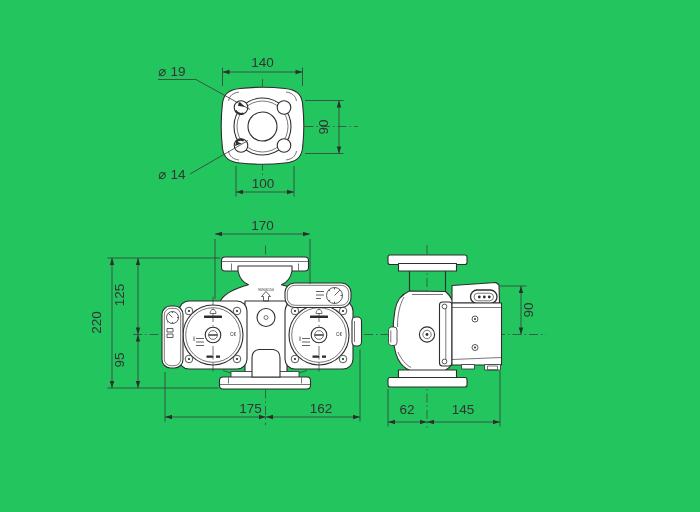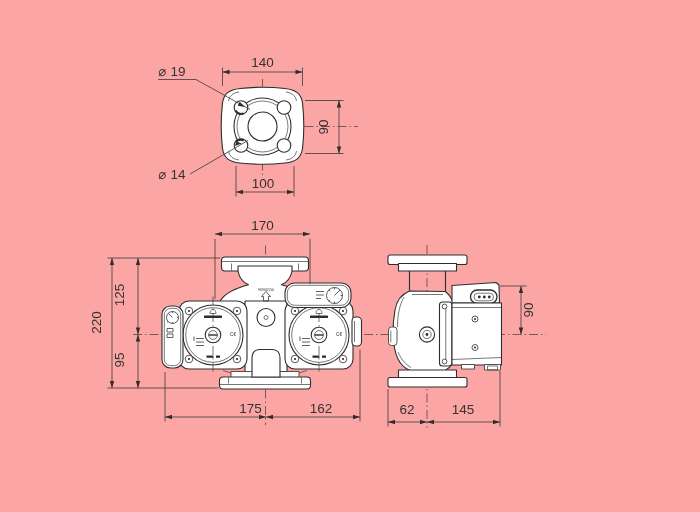--- a/index.html
+++ b/index.html
@@ -1,16 +1,16 @@
 <!DOCTYPE html>
 <html><head>
 <meta charset="utf-8">
 <style>
   html,body{margin:0;padding:0;background:#ffffff;}
-  .sheet{position:relative;width:700px;height:512px;background:#fca5a5;overflow:hidden;}
+  .sheet{position:relative;width:700px;height:512px;background:#22c55e;overflow:hidden;}
   svg{display:block;}
   svg *{stroke-linejoin:round;}
   .o{fill:none;stroke:#2e2e2e;stroke-width:1.1;}
   .ow{fill:#ffffff;stroke:#2e2e2e;stroke-width:1.1;}
   .t{fill:none;stroke:#2e2e2e;stroke-width:0.65;}
   .tw{fill:#ffffff;stroke:#2e2e2e;stroke-width:0.8;}
   .d{fill:none;stroke:#3a3a3a;stroke-width:0.8;}
   .c{fill:none;stroke:#3a3a3a;stroke-width:0.7;stroke-dasharray:9 3 1.5 3;}
   .ah{fill:#2e2e2e;stroke:none;}
   .dk{fill:#2e2e2e;stroke:none;}

